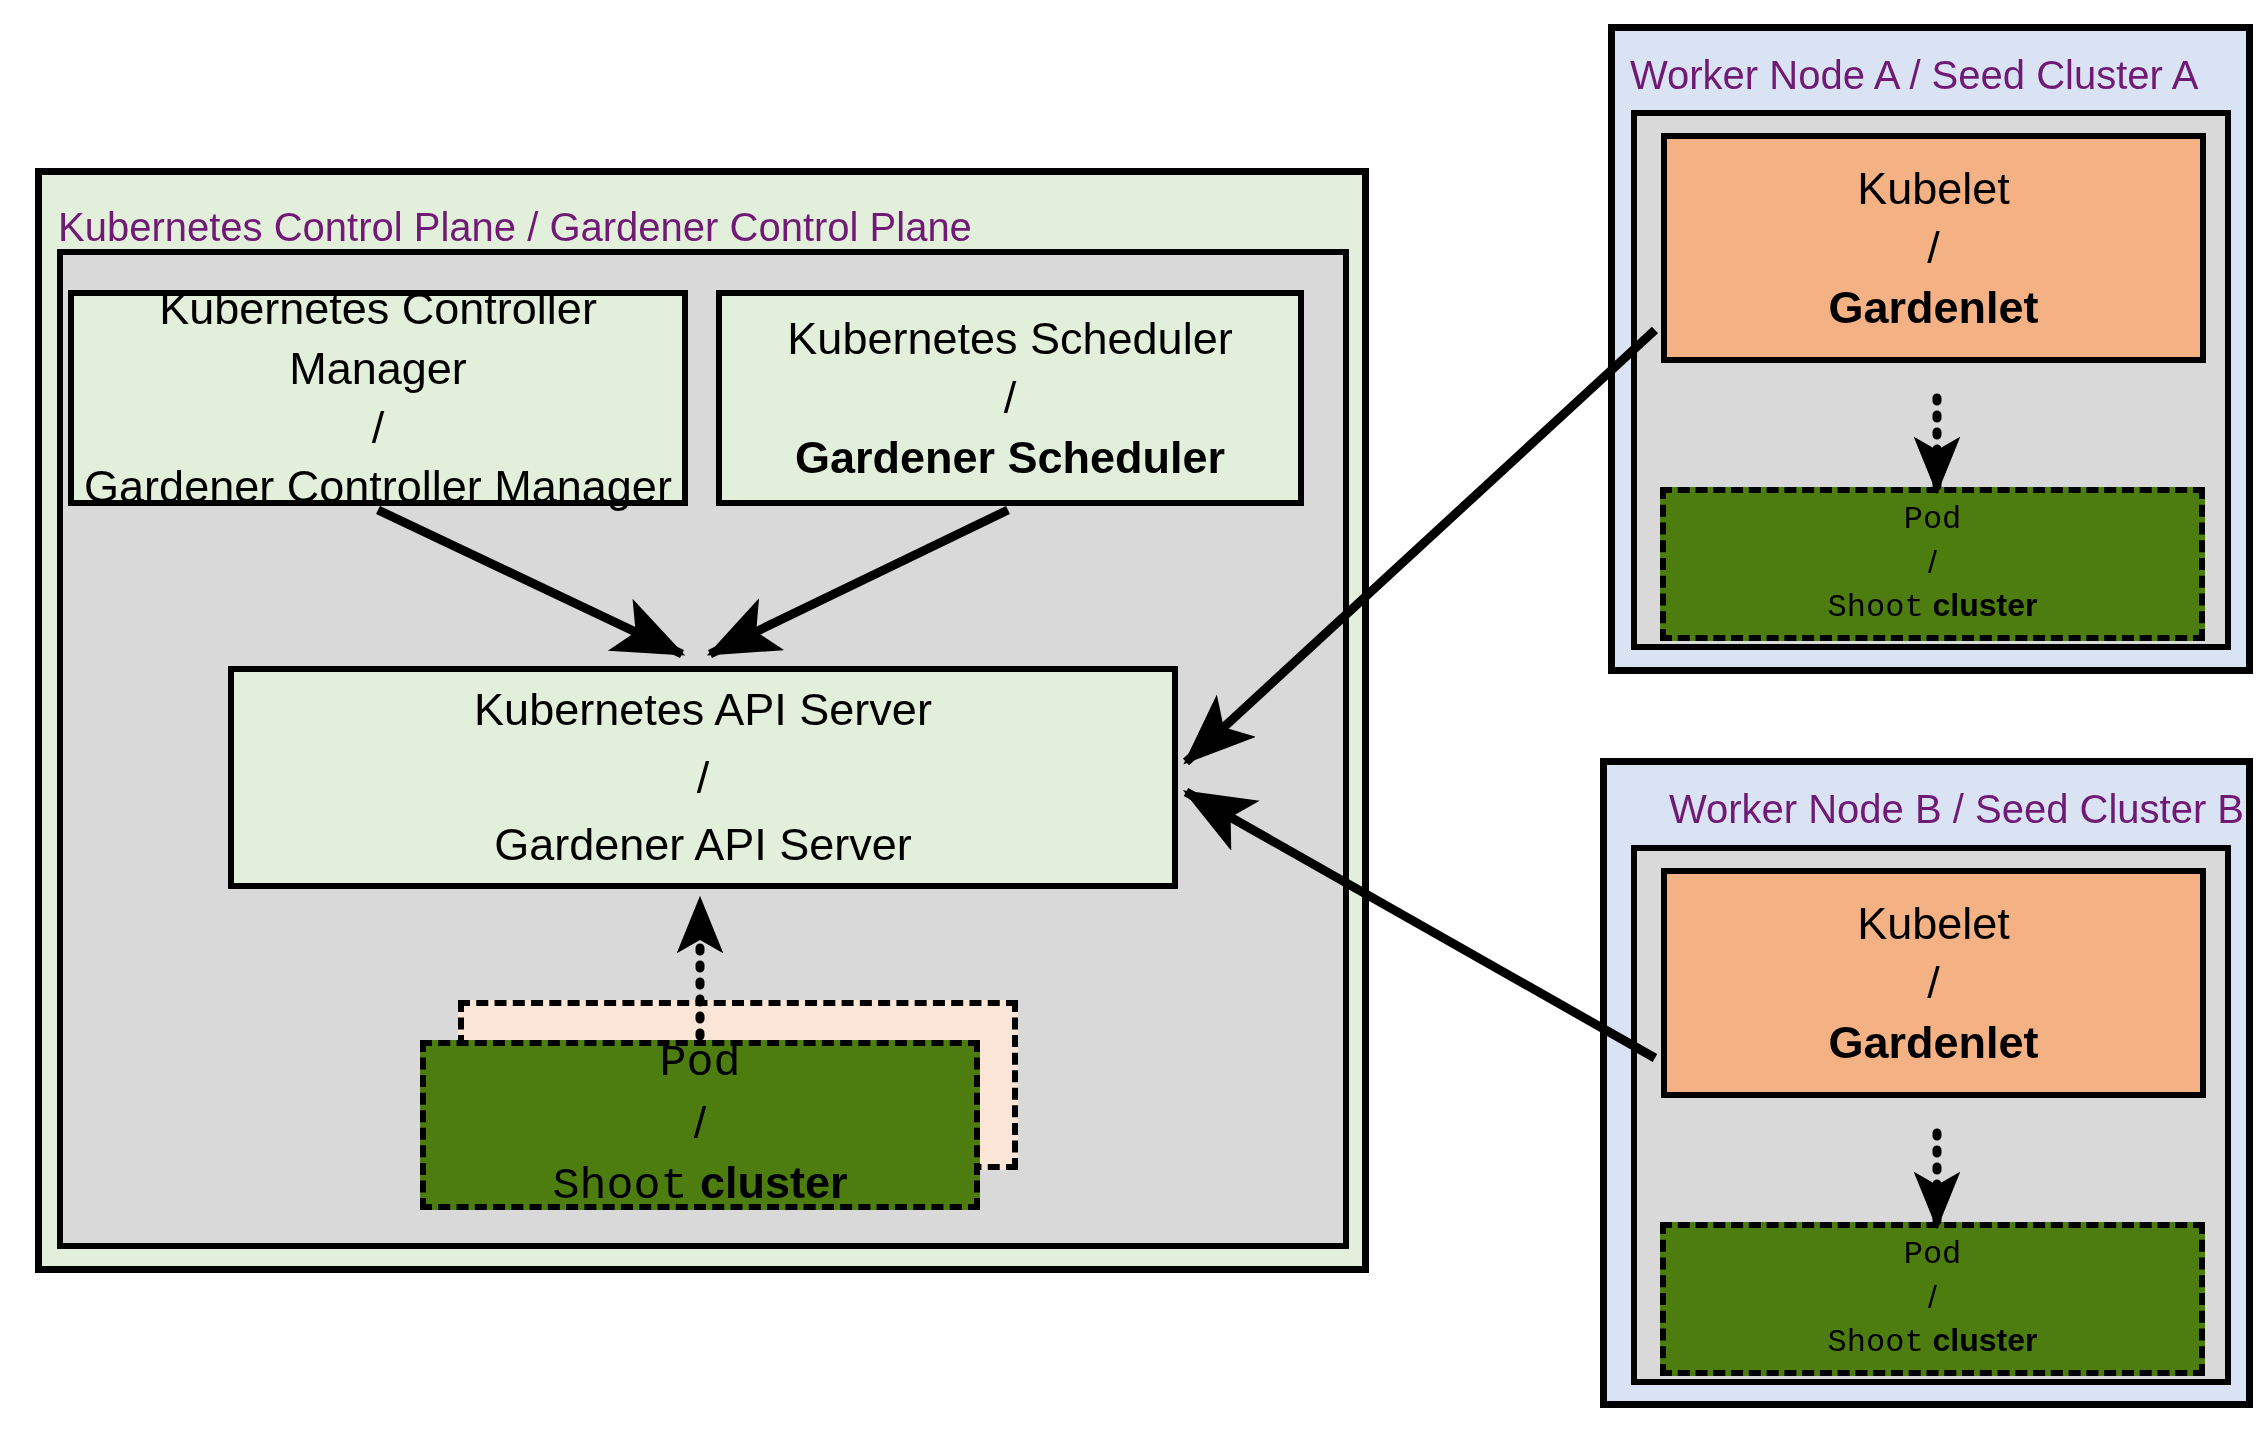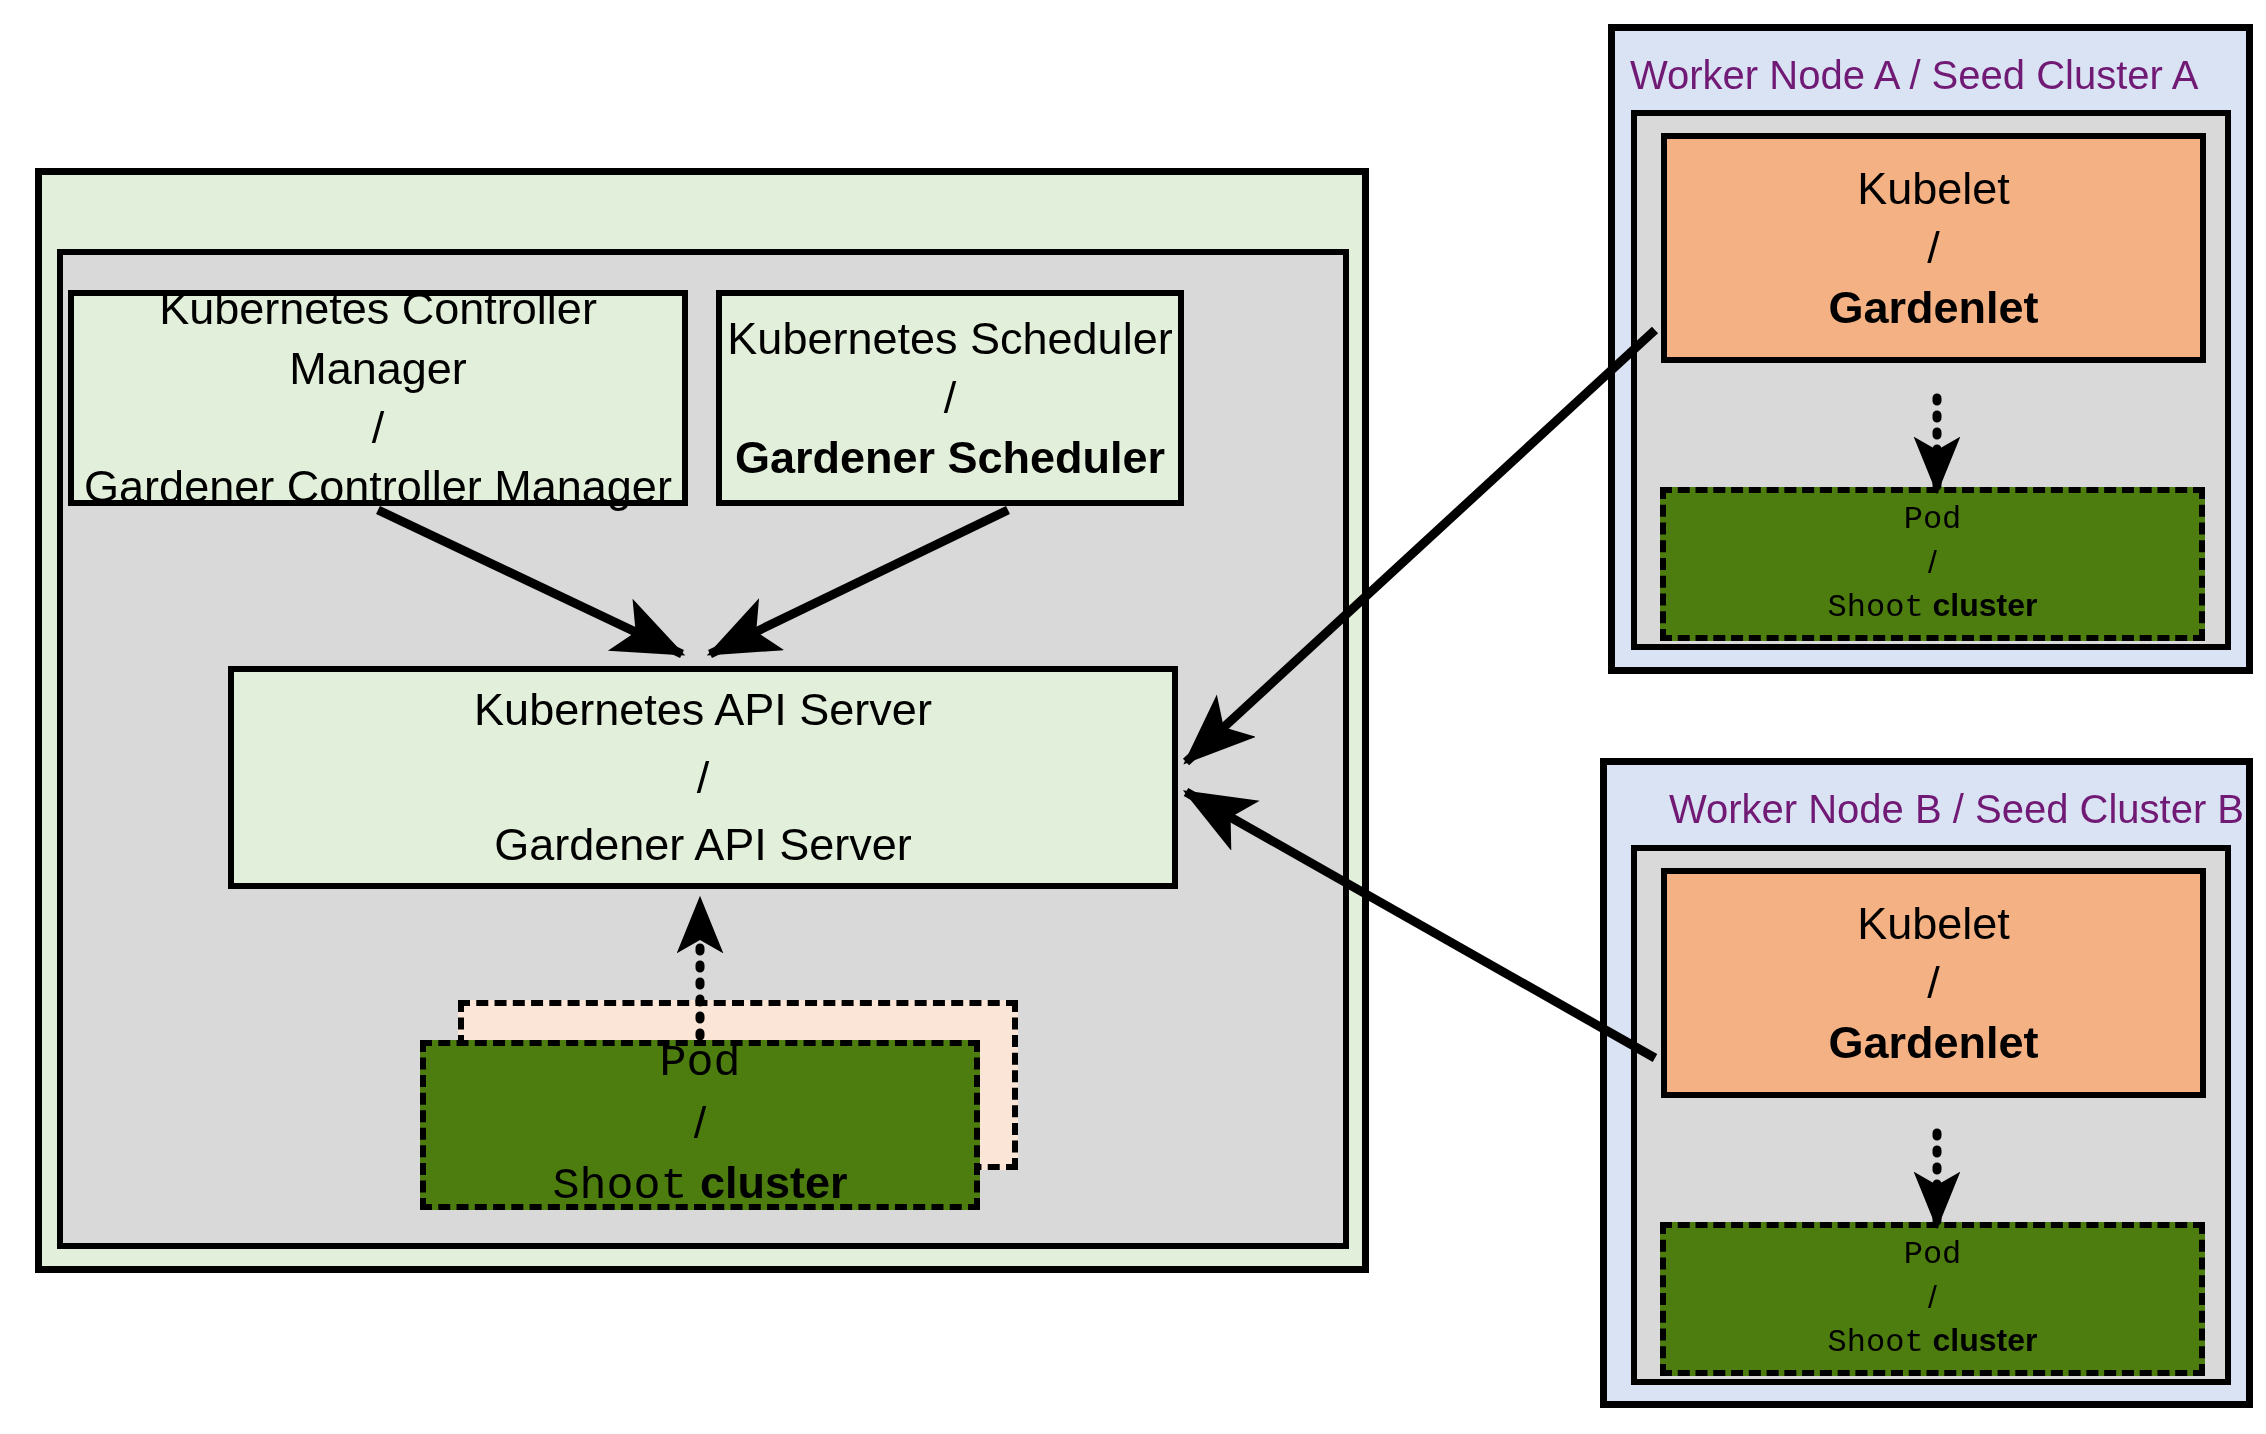--- a/index.html
+++ b/index.html
@@ -85,30 +85,31 @@
   }
 </style>
 </head>
 <body>
 
 <div id="stage">
 
   <div class="abs group-green" style="left:35px; top:168px; width:1334px; height:1105px;">
   </div>
 
+  <div class="group-title" style="left:58px; top:196px; width:1300px;">Kubernetes Control Plane / Gardener Control Plane</div>
 
   <div class="inner-gray" style="left:57px; top:249px; width:1292px; height:1000px;"></div>
 
   <div class="box box-green" style="left:68px; top:290px; width:620px; height:216px;">
     <span class="line1 t34">Kubernetes Controller Manager</span>
     <span class="slash t34">/</span>
     <span class="line3 t34">Gardener Controller Manager</span>
   </div>
 
-  <div class="box box-green" style="left:716px; top:290px; width:468px; height:216px;">
+  <div class="box box-green" style="left:716px; top:290px; width:588px; height:216px;">
     <span class="line1 t34">Kubernetes Scheduler</span>
     <span class="slash t34">/</span>
     <span class="line3 t34 bold">Gardener Scheduler</span>
   </div>
 
   <div class="box box-green" style="left:228px; top:666px; width:950px; height:223px;gap:8px;">
     <span class="line1 t34">Kubernetes API Server</span>
     <span class="slash t34">/</span>
     <span class="line3 t34">Gardener API Server</span>
   </div>

